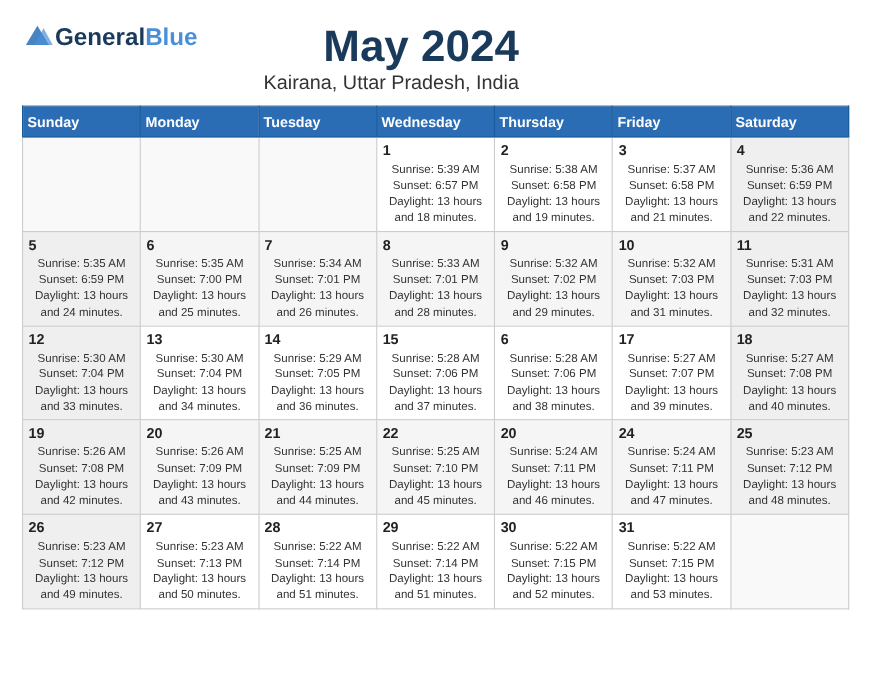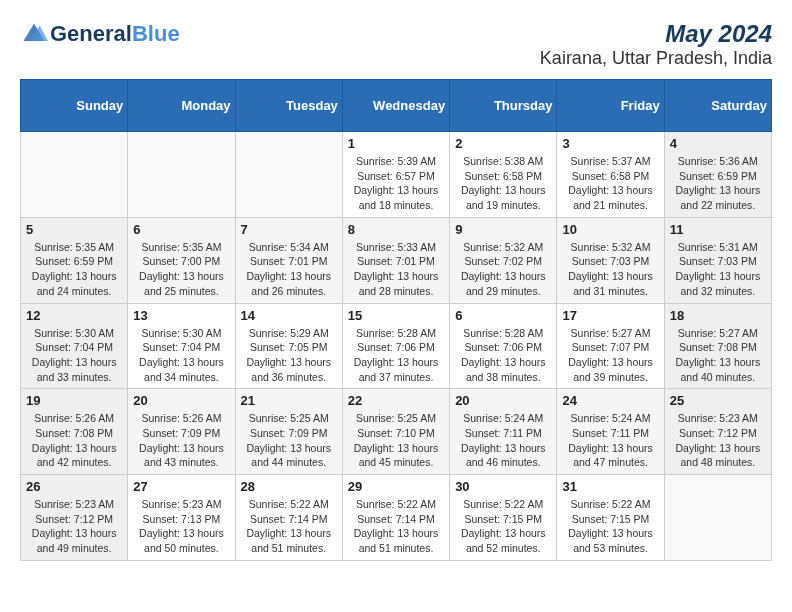--- a/index.html
+++ b/index.html
@@ -5,23 +5,23 @@
     * { box-sizing: border-box; margin: 0; padding: 0; }
     body {
       font-family: Arial, sans-serif;
       background: #fff;
       width: 792px;
       min-height: 612px;
       padding: 20px;
     }
     .header {
       display: flex;
-      justify-content: space-between;
       align-items: flex-start;
       margin-bottom: 10px;
+      gap: 20px;
     }
     .logo {
       display: flex;
       align-items: center;
     }
     .logo-text {
       font-size: 22px;
       font-weight: bold;
       color: #1a3a5c;
       line-height: 1.1;
@@ -31,43 +31,43 @@
     }
     .logo-icon {
       width: 28px;
       height: 28px;
       margin-right: 2px;
     }
     .title-block {
       text-align: right;
     }
     .title-block h1 {
-      font-size: 24px;
+      font-size: 40px;
       font-weight: bold;
       color: #1a3a5c;
-      font-style: italic;
     }
     .title-block h2 {
       font-size: 18px;
       color: #333;
       font-weight: normal;
+      margin-left: 40px;
     }
     .calendar {
       width: 100%;
       border-collapse: collapse;
       border: 1px solid #ccc;
     }
     .calendar th {
       background: #2a6db5;
       color: #fff;
-      padding: 18px 4px;
+      padding: 6px 4px;
       font-size: 13px;
       font-weight: bold;
       border: 1px solid #1a5a9a;
-      text-align: right;
+      text-align: left;
     }
     .calendar td {
       border: 1px solid #ccc;
       vertical-align: top;
       padding: 4px 5px;
       width: calc(100% / 7);
       min-height: 80px;
       background: #fff;
       font-size: 11px;
       color: #333;

